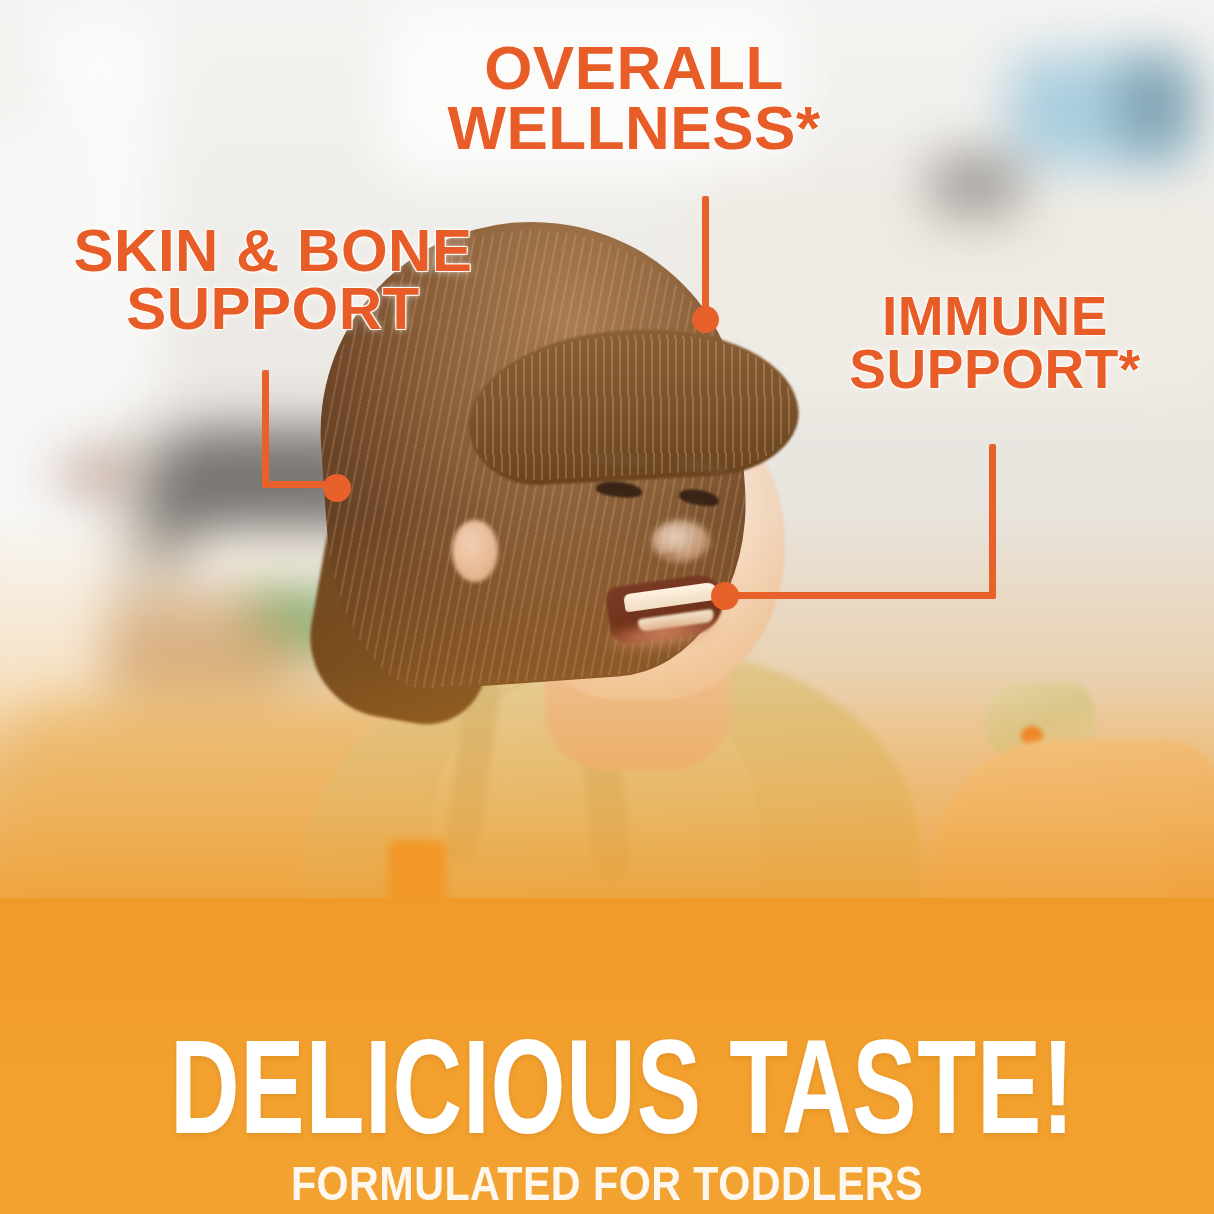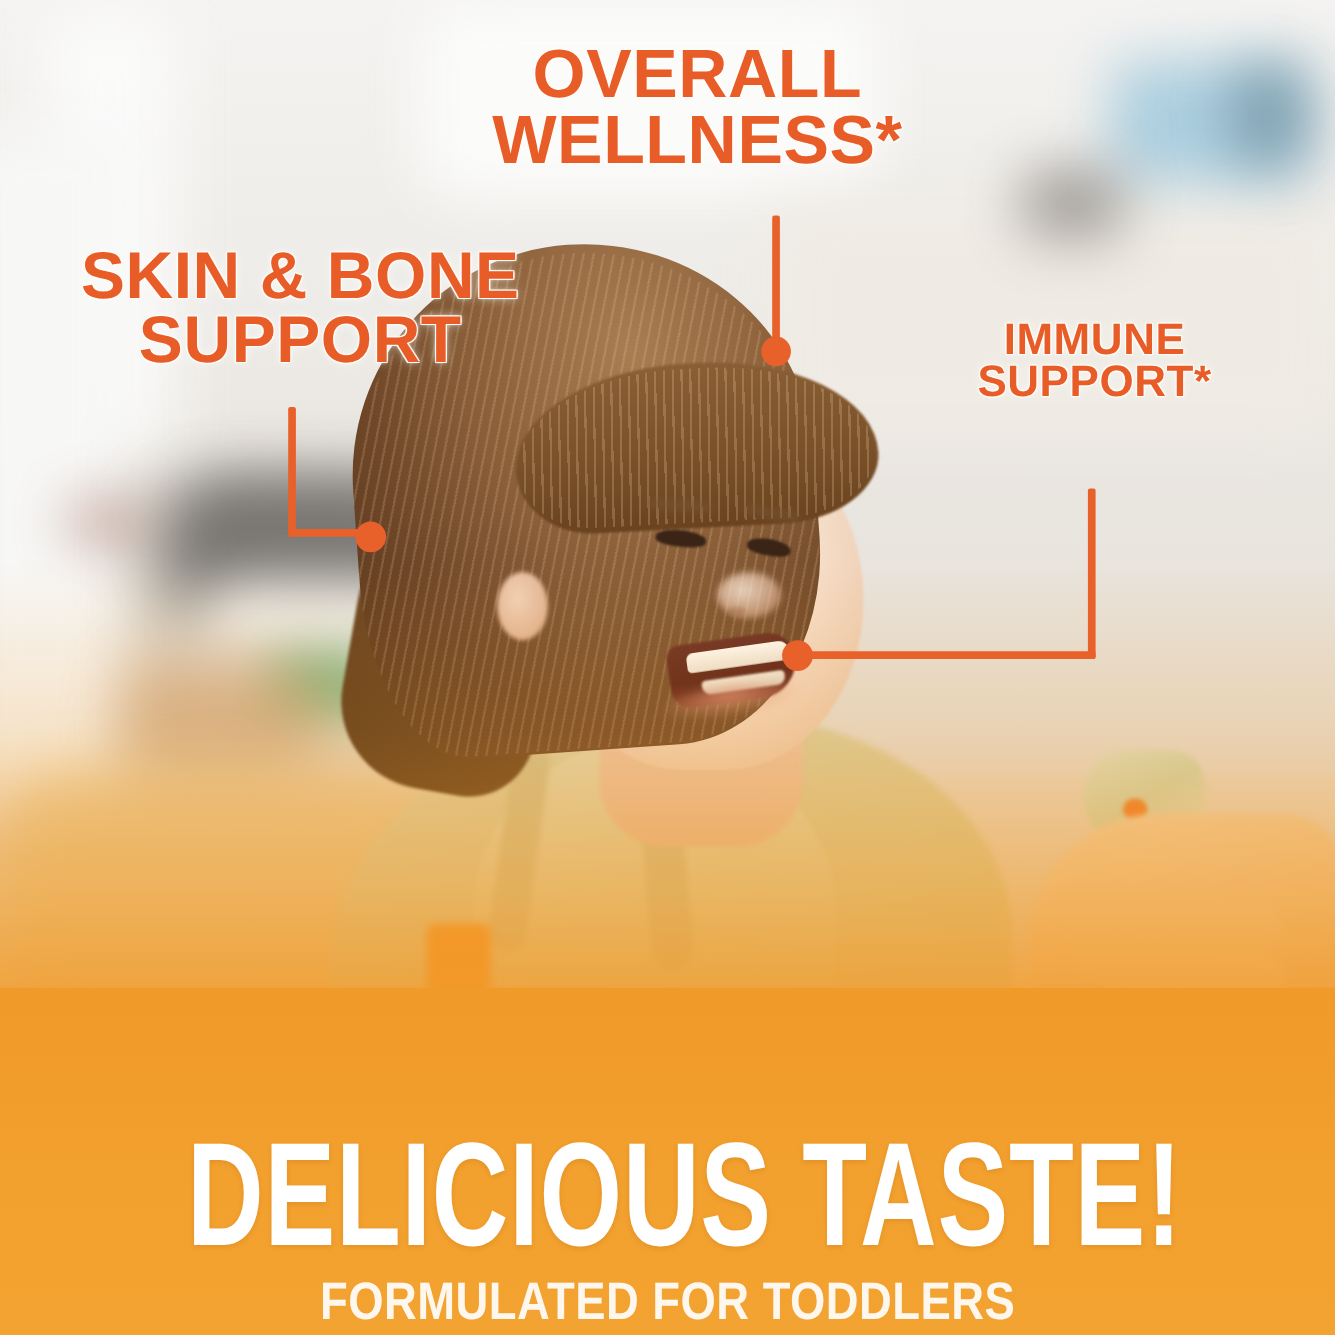--- a/index.html
+++ b/index.html
@@ -349,21 +349,21 @@
   #callout-wellness {
     left: 434px; top: 38px; width: 400px;
     font-size: 62px;
   }
   #callout-skin {
     left: 18px; top: 222px; width: 510px;
     font-size: 60px;
   }
   #callout-immune {
     left: 790px; top: 290px; width: 410px;
-    font-size: 40px;
+    font-size: 55px;
   }
 
   
   .leader { position: absolute; }
   .leader .seg {
     position: absolute;
     background: #e8612a;
     border-radius: 2px;
   }
   .dot {

